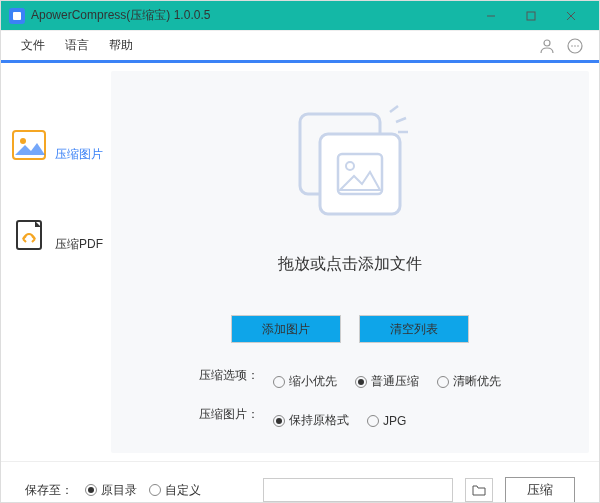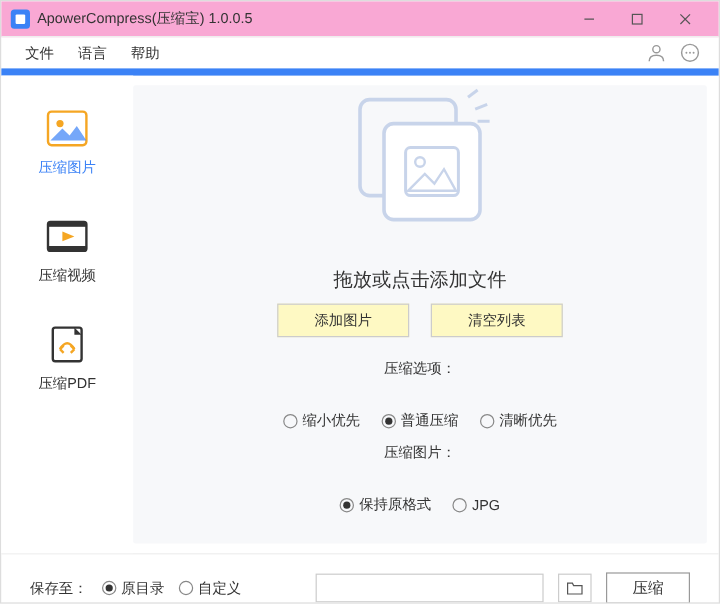--- a/index.html
+++ b/index.html
@@ -1,40 +1,40 @@
 <!DOCTYPE html>
 <html><head>
 <meta charset="utf-8">
 <style>
 * { margin: 0; padding: 0; box-sizing: border-box; font-family: "Microsoft YaHei", "Segoe UI", sans-serif; }
 body { width: 600px; height: 503px; background: #fff; overflow: hidden; border: 1px solid #ddd; }
-.titlebar { height: 30px; display: flex; align-items: center; padding: 0 8px; background: #f9a8d4; border-bottom: 1px solid #eee; }
+.titlebar { height: 30px; display: flex; align-items: center; padding: 0 8px; background: #14b8a6; border-bottom: 1px solid #eee; }
 .titlebar .app-icon { width: 16px; height: 16px; background: #3b82f6; border-radius: 3px; margin-right: 6px; display: flex; align-items: center; justify-content: center; }
 .titlebar .app-icon svg { width: 10px; height: 10px; }
 .titlebar .title { font-size: 12px; color: #333; }
 .titlebar .spacer { flex: 1; }
 .titlebar .winbtn { width: 40px; height: 28px; display: flex; align-items: center; justify-content: center; cursor: pointer; font-size: 14px; color: #555; }
-.menubar { height: 32px; display: flex; align-items: center; padding: 0 10px; border-bottom: 6px solid #3b82f6; }
+.menubar { height: 32px; display: flex; align-items: center; padding: 0 10px; border-bottom: 3px solid #3b82f6; }
 .menubar .menu-item { font-size: 12px; color: #333; padding: 4px 10px; cursor: pointer; }
 .menubar .spacer { flex: 1; }
 .menubar .icon-btn { width: 28px; height: 28px; display: flex; align-items: center; justify-content: center; cursor: pointer; color: #888; }
 .content { display: flex; height: 398px; }
 .sidebar { width: 110px; background: #fff; padding-top: 10px; }
-.side-item { height: 90px; display: flex; flex-direction: column; align-items: center; justify-content: center; cursor: pointer; gap: 6px; }
+.side-item { height: 90px; display: flex; flex-direction: row; align-items: flex-end; justify-content: center; cursor: pointer; gap: 6px; }
 .side-item .icon-box { width: 40px; height: 36px; display: flex; align-items: center; justify-content: center; }
 .side-item .label { font-size: 12px; color: #333; }
 .side-item.active .label { color: #3b82f6; }
 .main { flex: 1; background: #f7f8fa; margin: 8px 10px 8px 0; display: flex; flex-direction: column; border-radius: 2px; align-items: center; }
 .dropzone { flex: 1; display: flex; flex-direction: column; align-items: center; justify-content: center; gap: 20px; }
 .illustration { width: 140px; height: 130px; position: relative; }
 .drop-text { font-size: 16px; color: #333; }
 .action-row { display: flex; justify-content: center; gap: 18px; padding: 8px 0; }
-.action-btn { width: 110px; height: 28px; border: 1px solid #ccc; background: #fef9c3; font-size: 12px; color: #333; cursor: pointer; display: flex; align-items: center; justify-content: center; }
+.action-btn { width: 110px; height: 28px; border: 1px solid #ccc; background: #0ea5e9; font-size: 12px; color: #333; cursor: pointer; display: flex; align-items: center; justify-content: center; }
 .options { padding: 10px 30px 14px; }
-.opt-row { display: flex; align-items: center; gap: 14px; font-size: 12px; color: #333; margin-bottom: 10px; flex-direction: column; }
+.opt-row { display: flex; align-items: center; gap: 14px; font-size: 12px; color: #333; margin-bottom: 10px; }
 .opt-row .opt-label { min-width: 56px; }
 .radio-group { display: flex; align-items: center; gap: 18px; margin-top: 12px; }
 .radio-item { display: flex; align-items: center; gap: 4px; cursor: pointer; }
 .radio { width: 12px; height: 12px; border: 1px solid #888; border-radius: 50%; display: inline-flex; align-items: center; justify-content: center; }
 .radio.checked::after { content: ""; width: 6px; height: 6px; background: #333; border-radius: 50%; }
 .footer { height: 57px; border-top: 1px solid #eee; display: flex; align-items: center; padding: 0 24px; gap: 12px; font-size: 12px; color: #333; }
 .footer .spacer { flex: 1; }
 .path-input { width: 190px; height: 24px; border: 1px solid #ccc; background: #fff; }
 .folder-btn { width: 28px; height: 24px; border: 1px solid #ccc; background: #fff; display: flex; align-items: center; justify-content: center; cursor: pointer; }
 .compress-btn { width: 70px; height: 26px; border: 1px solid #999; background: #fff; font-size: 13px; cursor: pointer; display: flex; align-items: center; justify-content: center; }
@@ -93,31 +93,20 @@
   <div class="sidebar">
     <div class="side-item active">
       <div class="icon-box">
         <svg width="40" height="36" viewBox="0 0 40 36">
             <rect x="4" y="4" width="32" height="28" rx="3" fill="none" stroke="#f5a623" stroke-width="2"></rect>
             <circle cx="14" cy="14" r="3" fill="#f5a623"></circle>
             <path d="M6 28 L16 18 L22 24 L28 16 L36 28 Z" fill="#3b82f6" opacity="0.7"></path>
           </svg>
       </div>
       <div class="label">压缩图片</div>
-    </div>
-    <div class="side-item">
-      <div class="icon-box">
-        <svg width="40" height="36" viewBox="0 0 40 36">
-            <rect x="4" y="6" width="32" height="24" rx="2" fill="none" stroke="#333" stroke-width="2"></rect>
-            <rect x="4" y="6" width="32" height="4" fill="#333"></rect>
-            <rect x="4" y="26" width="32" height="4" fill="#333"></rect>
-            <path d="M16 14 L26 18 L16 22 Z" fill="#f5a623"></path>
-          </svg>
-      </div>
-      <div class="label">压缩视频</div>
     </div>
     <div class="side-item">
       <div class="icon-box">
         <svg width="40" height="36" viewBox="0 0 40 36">
             <rect x="8" y="4" width="24" height="28" rx="2" fill="none" stroke="#333" stroke-width="2"></rect>
             <path d="M26 4 L32 10 L26 10 Z" fill="#333"></path>
             <path d="M14 22 Q20 12 26 22" fill="none" stroke="#f5a623" stroke-width="2"></path>
             <path d="M14 22 L17 19 M14 22 L17 25 M26 22 L23 19 M26 22 L23 25" stroke="#f5a623" stroke-width="2"></path>
           </svg>
       </div>

